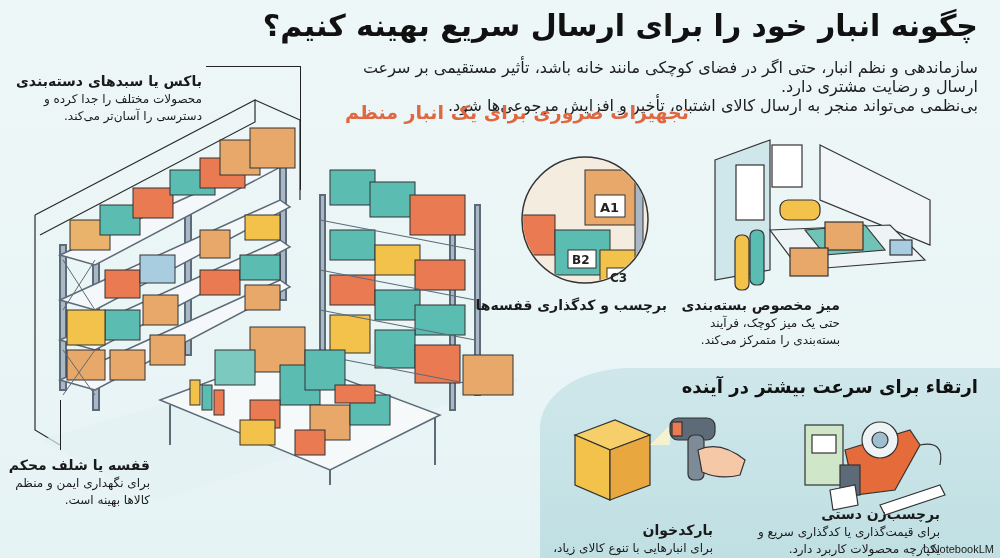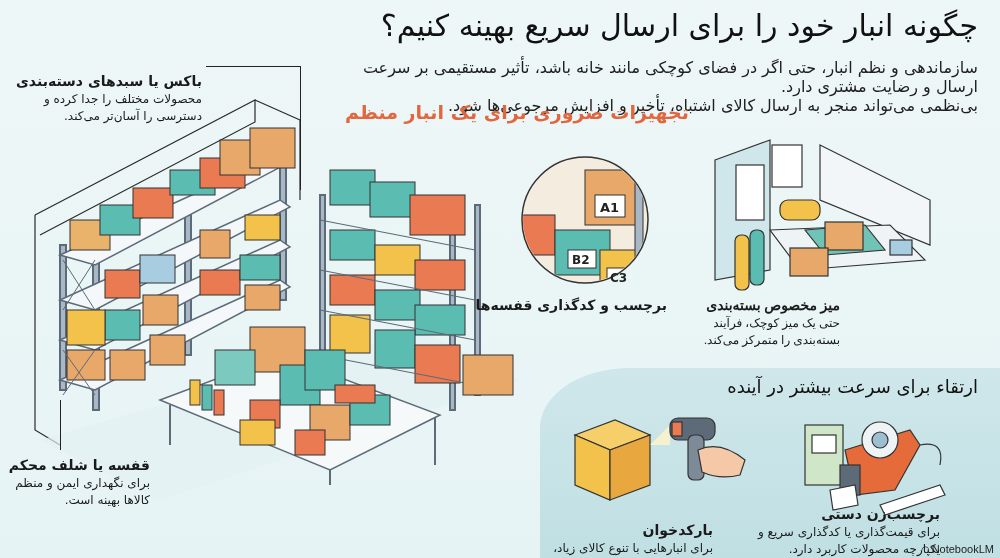--- a/index.html
+++ b/index.html
@@ -7,35 +7,35 @@
   body {
     position: relative;
     background: linear-gradient(180deg, #eef7f8 0%, #e6f3f4 100%);
     font-family: "DejaVu Sans", sans-serif;
     color: #1c1c1c;
   }
   .rtl { direction: rtl; text-align: right; }
   .abs { position: absolute; }
 
   
-  .title { right: 22px; top: 8px; font-size: 30px; font-weight: normal; color: #111; white-space: nowrap; letter-spacing: -0.5px; }
+  .title { right: 22px; top: 8px; font-size: 30px; font-weight: bold; color: #111; white-space: nowrap; letter-spacing: -0.5px; }
   .intro { right: 22px; top: 58px; width: 660px; font-size: 16px; line-height: 19px; color: #1e1e1e; }
   .section-title { left: 345px; top: 101px; font-size: 19px; font-weight: bold; color: #e0673f; white-space: nowrap; }
 
   
   .callout { font-size: 12px; line-height: 17px; color: #1a1a1a; }
   .callout .h { font-weight: bold; font-size: 14px; line-height: 19px; }
 
   
   .upgrade-panel {
     left: 540px; top: 368px; width: 470px; height: 200px;
     background: linear-gradient(180deg, #cfe7ea 0%, #bfdfe3 100%);
     border-top-left-radius: 90px 60px;
   }
-  .upgrade-title { right: 22px; top: 376px; font-size: 18px; font-weight: normal; color: #111; white-space: nowrap; }
+  .upgrade-title { right: 22px; top: 376px; font-size: 18px; font-weight: bold; color: #111; white-space: nowrap; }
 
   .leader { background: #222; position: absolute; }
 
   .brand { right: 6px; bottom: 3px; font-size: 11px; color: #222; font-family: "Liberation Sans", sans-serif; display: flex; align-items: center; gap: 2px; }
 
   svg { position: absolute; overflow: visible; }
 </style>
 </head>
 <body>
 
@@ -208,21 +208,21 @@
 <div class="abs callout rtl" style="right:850px;top:456px;width:150px;">
   <div class="h">قفسه یا شلف محکم</div>
   <div>برای نگهداری ایمن و منظم</div>
   <div>کالاها بهینه است.</div>
 </div>
 
 <div class="abs callout rtl" style="right:333px;top:296px;width:200px;">
   <div class="h">برچسب و کدگذاری قفسه‌ها</div>
 </div>
 
-<div class="abs callout rtl" style="right:160px;top:296px;width:160px;font-family:Liberation Serif, serif;">
+<div class="abs callout rtl" style="right:160px;top:296px;width:160px;">
   <div class="h">میز مخصوص بسته‌بندی</div>
   <div>حتی یک میز کوچک، فرآیند</div>
   <div>بسته‌بندی را متمرکز می‌کند.</div>
 </div>
 
 <div class="abs upgrade-panel"></div>
 <div class="abs upgrade-title rtl">ارتقاء برای سرعت بیشتر در آینده</div>
 
 <svg width="180" height="100" style="left:570px;top:410px;">
   <g stroke="#333" stroke-width="1.2">

